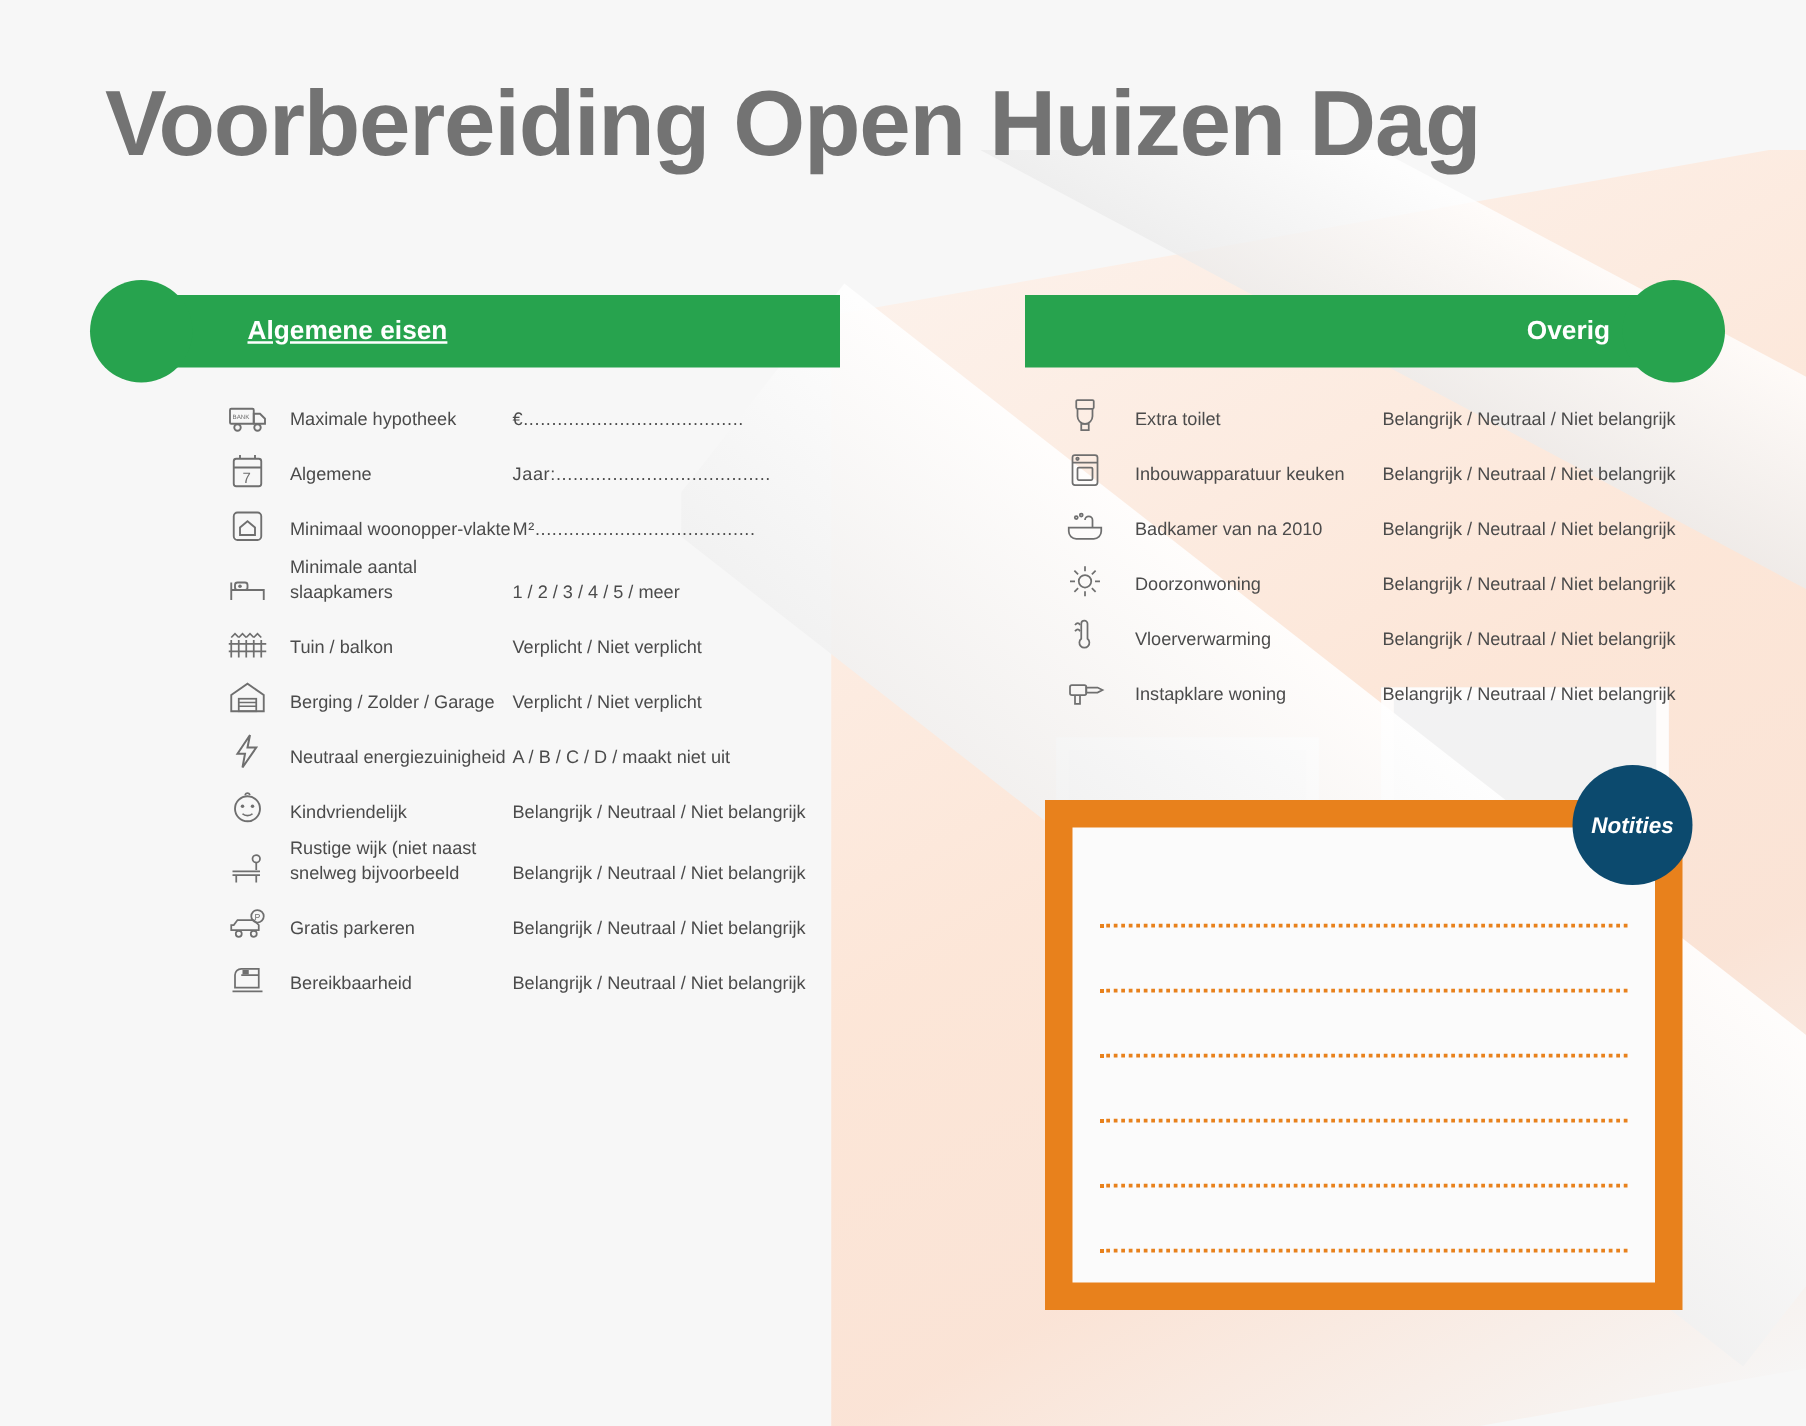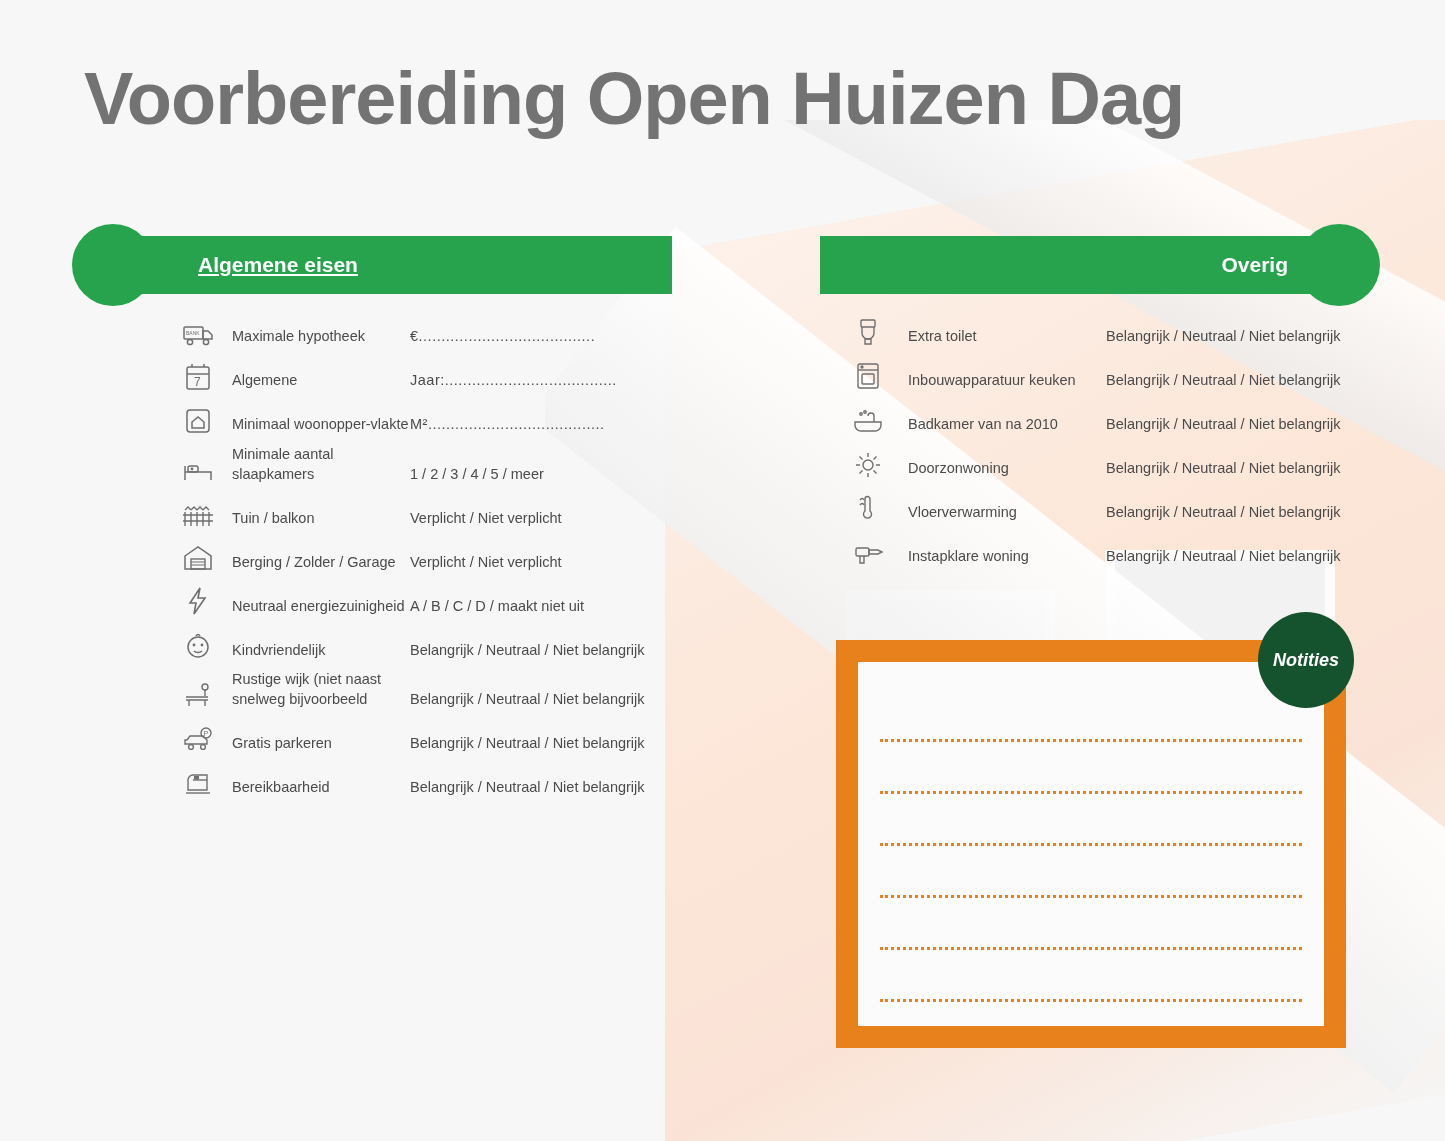--- a/index.html
+++ b/index.html
@@ -153,21 +153,21 @@
   .notes .line {
     height: 52px;
     border-bottom: 3px dotted #e8811c;
   }
   .notes .line:last-child { border-bottom: 3px dotted #e8811c; }
   .notes-knob {
     position: absolute;
     right: -8px; top: -28px;
     width: 96px; height: 96px;
     border-radius: 50%;
-    background: #14532d;
+    background: #0c4a6e;
     color: #fff;
     display: flex;
     align-items: center;
     justify-content: center;
     font-style: italic;
     font-weight: bold;
     font-size: 18px;
   }
   svg { display: block; }
 </style>

